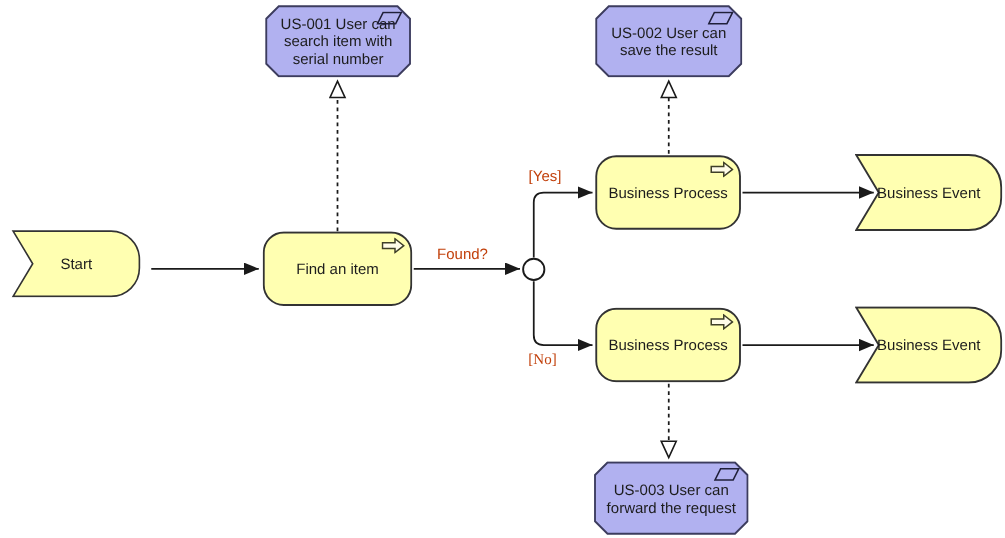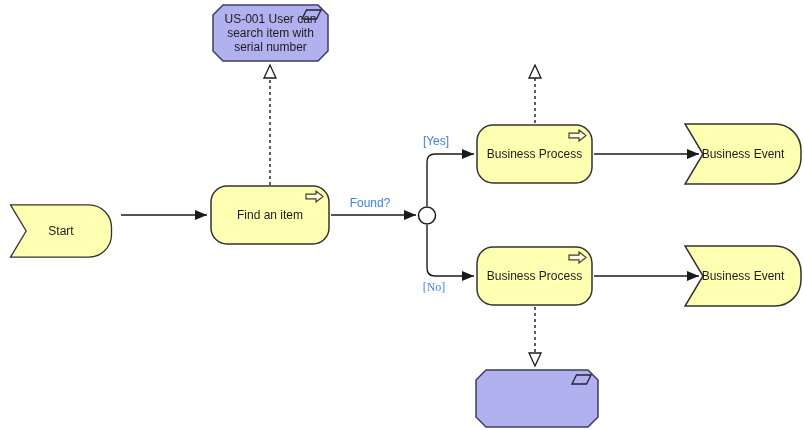--- a/index.html
+++ b/index.html
@@ -38,21 +38,21 @@
     text-align: center;
     white-space: pre-line;
   }
   .corner-icon {
     position: absolute;
     z-index: 3;
   }
   .edge-label {
     position: absolute;
     font-size: 12px;
-    color: #3b82f6;
+    color: #c2410c;
     text-align: center;
     z-index: 4;
   }
 </style>
 </head>
 <body>
 
 <div id="canvas">
 
   <svg id="connectors" viewBox="0 0 804 430">
@@ -71,21 +71,21 @@
       <path d="M427,225 L427,268 Q427,276 435,276 L474,276" marker-end="url(#mArrow)"></path>
       <path d="M594,154 L699,154" marker-end="url(#mArrow)"></path>
       <path d="M594,276 L699,276" marker-end="url(#mArrow)"></path>
       <path stroke-dasharray="3,3" d="M270,185 L270,65" marker-end="url(#mHollow)"></path>
       <path stroke-dasharray="3,3" d="M535,123 L535,65" marker-end="url(#mHollow)"></path>
       <path stroke-dasharray="3,3" d="M535,307 L535,366" marker-end="url(#mHollow)"></path>
     </g>
     <circle cx="427" cy="215.5" r="8.5" fill="#ffffff" stroke="#1a1a1a" stroke-width="1.5"></circle>
   </svg>
 
-  <div class="node" style="left:2px; top:184px; width:118px; height:54px;margin-top:20px;">
+  <div class="node" style="left:2px; top:184px; width:118px; height:54px;">
     <svg class="shape" viewBox="0 0 118 62">
       <path d="M1,1 L91,1 A26,26 0 0 1 117,27 L117,35 A26,26 0 0 1 91,61 L1,61 L19,31 Z" fill="#ffffb1" stroke="#333333" stroke-width="1.5"></path>
     </svg>
     <span class="node-label">Start</span>
   </div>
 
   <div class="node" style="left:210px; top:185px; width:120px; height:60px;">
     <svg class="shape" viewBox="0 0 120 60">
       <rect x="1" y="1" width="118" height="58" rx="16" fill="#ffffb1" stroke="#333333" stroke-width="1.5"></rect>
     </svg>
@@ -134,27 +134,39 @@
       <polygon points="11,1 106,1 116,11 116,47 106,57 11,57 1,47 1,11" fill="#b1b1f0" stroke="#3c3c5e" stroke-width="1.5"></polygon>
     </svg>
     <svg class="corner-icon" style="right:7px; top:5px;" width="21" height="11" viewBox="0 0 21 11">
       <polygon points="1,10 5.5,1 20,1 15.5,10" fill="none" stroke="#20203a" stroke-width="1.3"></polygon>
     </svg>
     <span class="node-label">US-001 User can
 search item with
 serial number</span>
   </div>
 
+  <div class="node" style="left:476px; top:4px; width:118px; height:58px;">
+    <svg class="shape" viewBox="0 0 118 58">
+      <polygon points="11,1 107,1 117,11 117,47 107,57 11,57 1,47 1,11" fill="#b1b1f0" stroke="#3c3c5e" stroke-width="1.5"></polygon>
+    </svg>
+    <svg class="corner-icon" style="right:7px; top:5px;" width="21" height="11" viewBox="0 0 21 11">
+      <polygon points="1,10 5.5,1 20,1 15.5,10" fill="none" stroke="#20203a" stroke-width="1.3"></polygon>
+    </svg>
+    <span class="node-label">US-002 User can
+save the result</span>
+  </div>
 
   <div class="node" style="left:475px; top:369px; width:124px; height:59px;">
     <svg class="shape" viewBox="0 0 124 59">
       <polygon points="11,1 113,1 123,11 123,48 113,58 11,58 1,48 1,11" fill="#b1b1f0" stroke="#3c3c5e" stroke-width="1.5"></polygon>
     </svg>
     <svg class="corner-icon" style="right:7px; top:5px;" width="21" height="11" viewBox="0 0 21 11">
       <polygon points="1,10 5.5,1 20,1 15.5,10" fill="none" stroke="#20203a" stroke-width="1.3"></polygon>
     </svg>
+    <span class="node-label">US-003 User can
+forward the request</span>
   </div>
 
   <div class="edge-label" style="left:340px; top:196px; width:60px;text-align:center;">Found?</div>
   <div class="edge-label" style="left:411px; top:134px; width:50px;">[Yes]</div>
   <div class="edge-label" style="left:409px; top:280px; width:50px;font-family:Liberation Serif, serif;">[No]</div>
 
 </div>
 
 </body></html>

